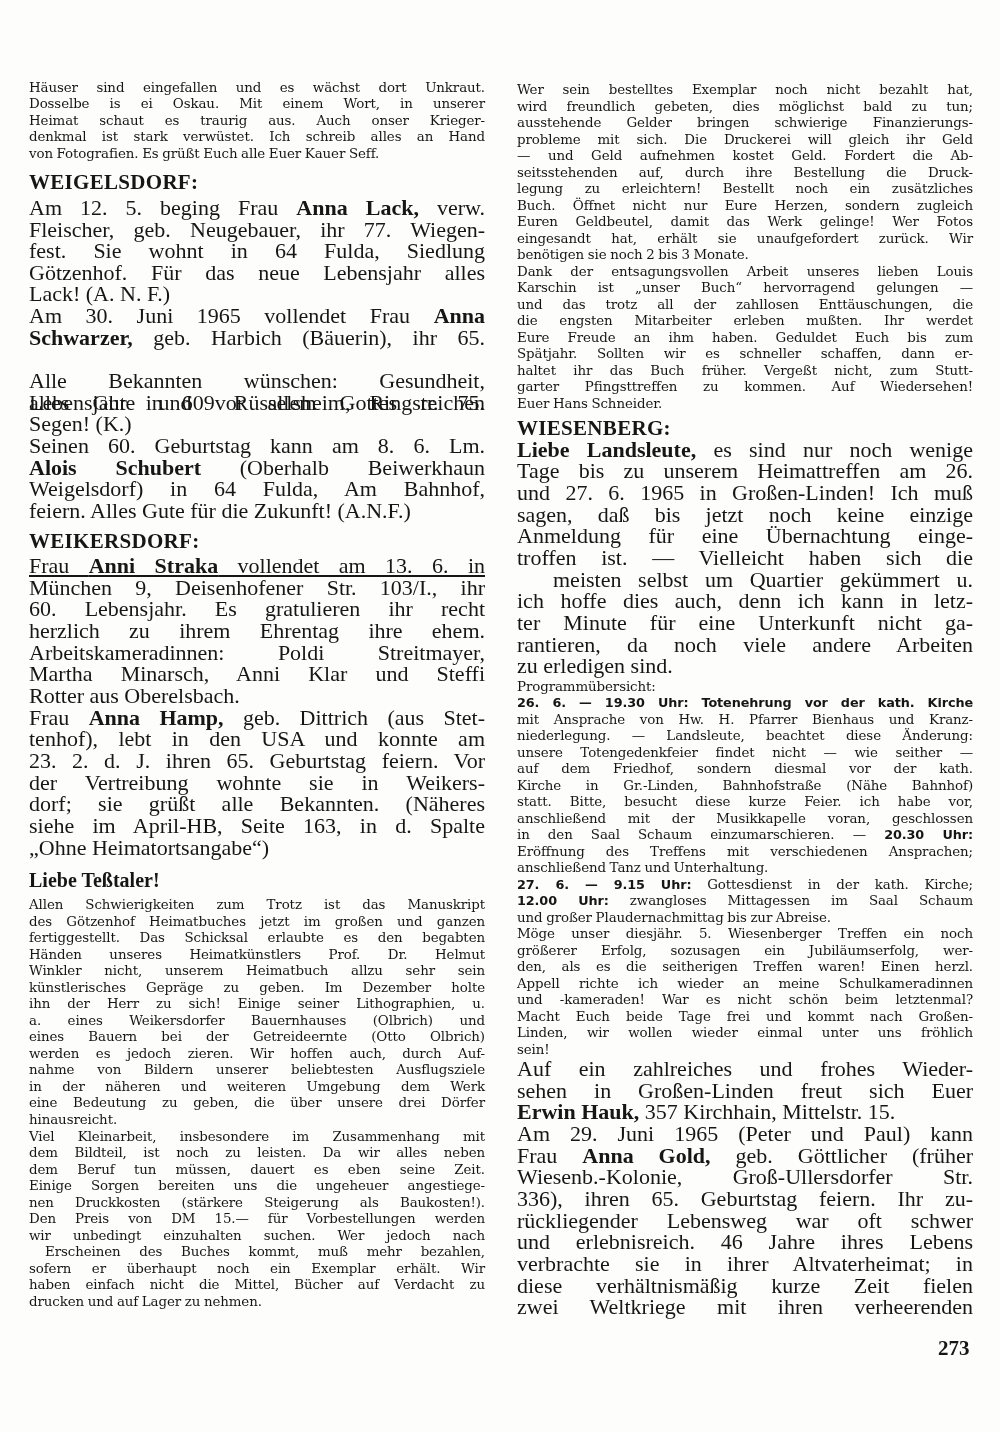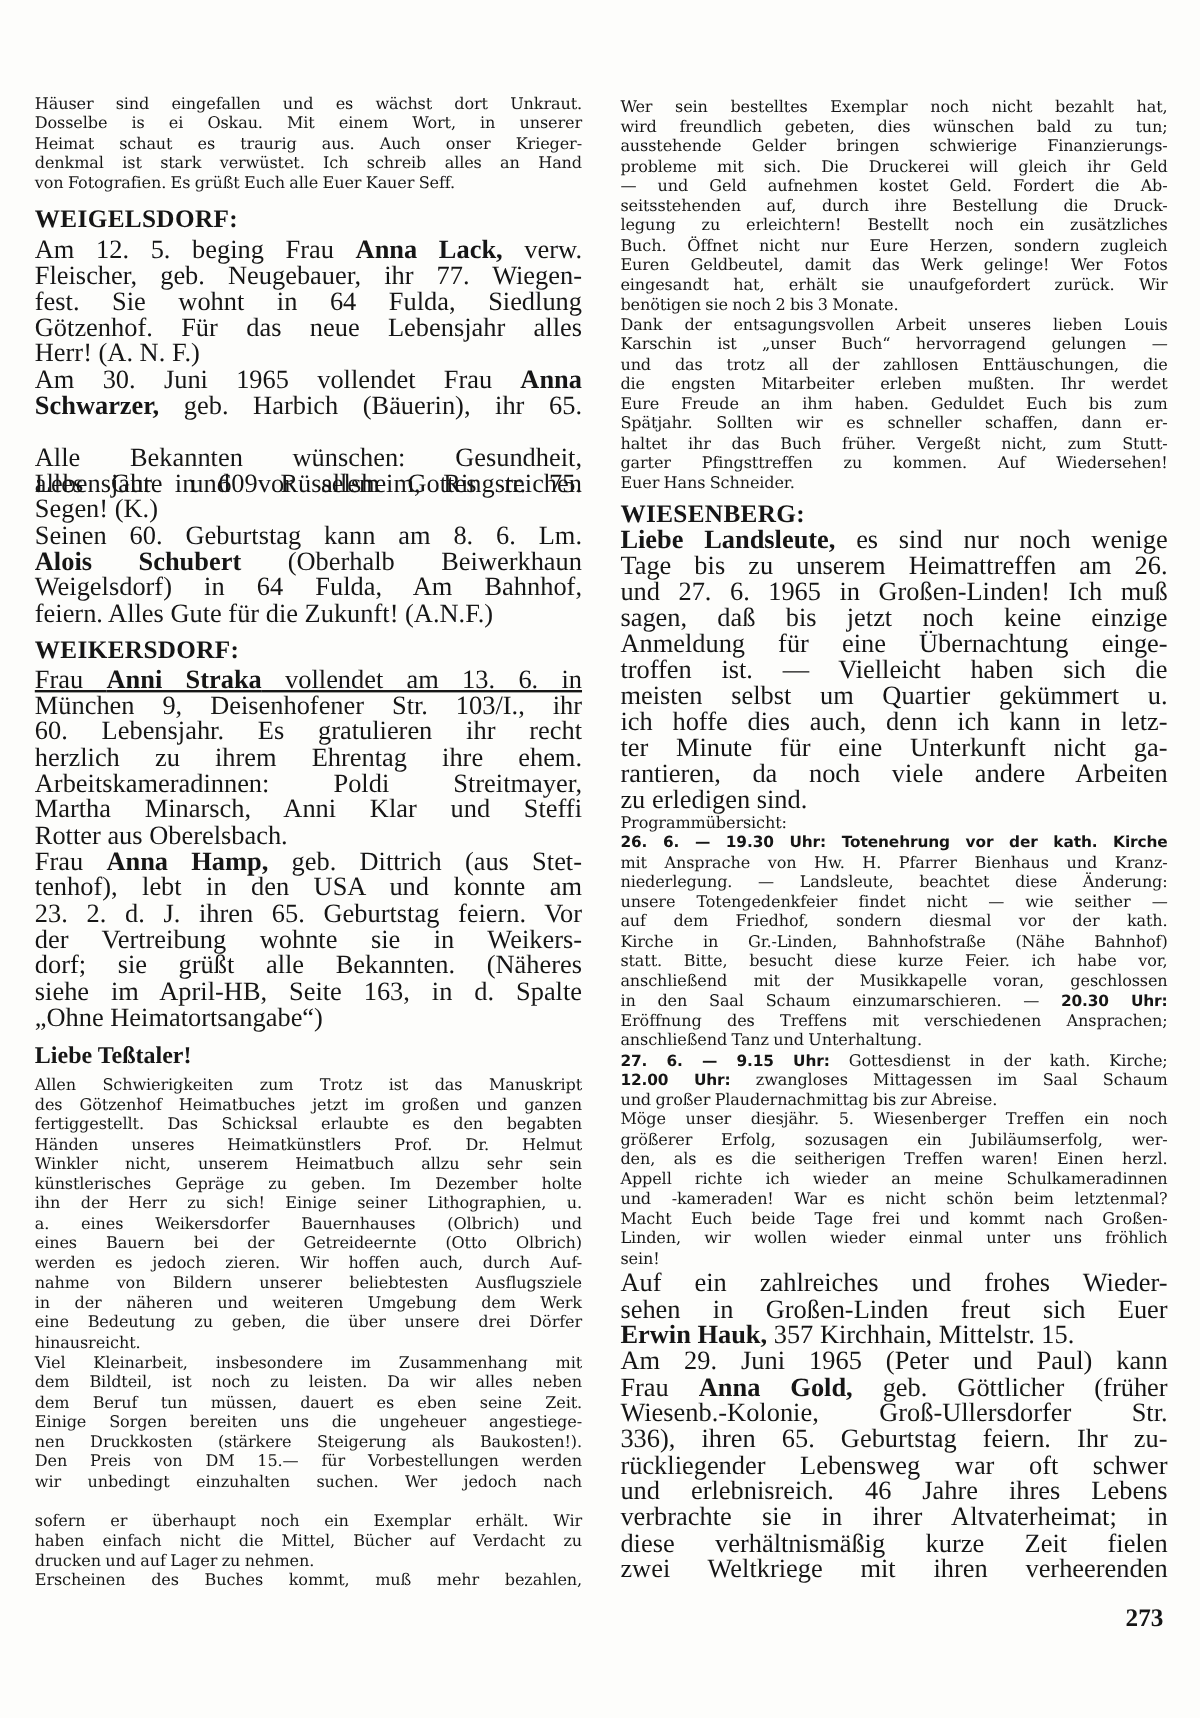--- a/index.html
+++ b/index.html
@@ -67,21 +67,21 @@
       <div class="line small" style="top: 80px;"><span>Häuser sind eingefallen und es wächst dort Unkraut.</span></div>
       <div class="line small" style="top: 96px;"><span>Dosselbe is ei Oskau. Mit einem Wort, in unserer</span></div>
       <div class="line small" style="top: 113px;"><span>Heimat schaut es traurig aus. Auch onser Krieger-</span></div>
       <div class="line small" style="top: 129px;"><span>denkmal ist stark verwüstet. Ich schreib alles an Hand</span></div>
       <div class="line small last" style="top: 146px;"><span>von Fotografien. Es grüßt Euch alle Euer Kauer Seff.</span></div>
       <div class="line head last" style="top: 170px;"><span class="b">WEIGELSDORF:</span></div>
       <div class="line large" style="top: 197px;"><span>Am 12. 5. beging Frau </span><span class="b">Anna Lack,</span><span> verw.</span></div>
       <div class="line large" style="top: 219px;"><span>Fleischer, geb. Neugebauer, ihr 77. Wiegen-</span></div>
       <div class="line large" style="top: 240px;"><span>fest. Sie wohnt in 64 Fulda, Siedlung</span></div>
       <div class="line large" style="top: 262px;"><span>Götzenhof. Für das neue Lebensjahr alles</span></div>
-      <div class="line large last" style="top: 283px;"><span>Herr! (A. N. F.)</span></div>
+      <div class="line large last" style="top: 283px;"><span>Lack! (A. N. F.)</span></div>
       <div class="line large" style="top: 305px;"><span>Am 30. Juni 1965 vollendet Frau </span><span class="b">Anna</span></div>
       <div class="line large" style="top: 327px;"><span class="b">Schwarzer,</span><span> geb. Harbich (Bäuerin), ihr 65.</span></div>
       <div class="line large" style="top: 348px; margin-top: 44px;"><span>Lebensjahr in 609 Rüsselsheim, Ringstr. 75.</span></div>
       <div class="line large" style="top: 370px;"><span>Alle Bekannten wünschen: Gesundheit,</span></div>
       <div class="line large" style="top: 392px;"><span>alles Gute und vor allem Gottes reichen</span></div>
       <div class="line large last" style="top: 413px;"><span>Segen! (K.)</span></div>
       <div class="line large" style="top: 435px;"><span>Seinen 60. Geburtstag kann am 8. 6. Lm.</span></div>
       <div class="line large" style="top: 457px;"><span class="b">Alois Schubert</span><span> (Oberhalb Beiwerkhaun</span></div>
       <div class="line large" style="top: 478px;"><span>Weigelsdorf) in 64 Fulda, Am Bahnhof,</span></div>
       <div class="line large last" style="top: 500px;"><span>feiern. Alles Gute für die Zukunft! (A.N.F.)</span></div>
@@ -115,28 +115,28 @@
       <div class="line small" style="top: 1079px;"><span>in der näheren und weiteren Umgebung dem Werk</span></div>
       <div class="line small" style="top: 1095px;"><span>eine Bedeutung zu geben, die über unsere drei Dörfer</span></div>
       <div class="line small last" style="top: 1112px;"><span>hinausreicht.</span></div>
       <div class="line small" style="top: 1129px;"><span>Viel Kleinarbeit, insbesondere im Zusammenhang mit</span></div>
       <div class="line small" style="top: 1145px;"><span>dem Bildteil, ist noch zu leisten. Da wir alles neben</span></div>
       <div class="line small" style="top: 1162px;"><span>dem Beruf tun müssen, dauert es eben seine Zeit.</span></div>
       <div class="line small" style="top: 1178px;"><span>Einige Sorgen bereiten uns die ungeheuer angestiege-</span></div>
       <div class="line small" style="top: 1195px;"><span>nen Druckkosten (stärkere Steigerung als Baukosten!).</span></div>
       <div class="line small" style="top: 1211px;"><span>Den Preis von DM 15.— für Vorbestellungen werden</span></div>
       <div class="line small" style="top: 1228px;"><span>wir unbedingt einzuhalten suchen. Wer jedoch nach</span></div>
-      <div class="line small" style="top: 1310px;"><span>Erscheinen des Buches kommt, muß mehr bezahlen,</span></div>
+      <div class="line small" style="top: 1244px; margin-left: 16px;"><span>Erscheinen des Buches kommt, muß mehr bezahlen,</span></div>
       <div class="line small" style="top: 1261px;"><span>sofern er überhaupt noch ein Exemplar erhält. Wir</span></div>
       <div class="line small" style="top: 1277px;"><span>haben einfach nicht die Mittel, Bücher auf Verdacht zu</span></div>
       <div class="line small last" style="top: 1294px;"><span>drucken und auf Lager zu nehmen.</span></div>
     </div>
   <div class="col" id="col-right">
       <div class="line small" style="top: 82px;"><span>Wer sein bestelltes Exemplar noch nicht bezahlt hat,</span></div>
-      <div class="line small" style="top: 99px;"><span>wird freundlich gebeten, dies wünschen bald zu tun;</span></div>
+      <div class="line small" style="top: 99px;"><span>wird freundlich gebeten, dies möglichst bald zu tun;</span></div>
       <div class="line small" style="top: 115px;"><span>ausstehende Gelder bringen schwierige Finanzierungs-</span></div>
       <div class="line small" style="top: 132px;"><span>probleme mit sich. Die Druckerei will gleich ihr Geld</span></div>
       <div class="line small" style="top: 148px;"><span>— und Geld aufnehmen kostet Geld. Fordert die Ab-</span></div>
       <div class="line small" style="top: 165px;"><span>seitsstehenden auf, durch ihre Bestellung die Druck-</span></div>
       <div class="line small" style="top: 181px;"><span>legung zu erleichtern! Bestellt noch ein zusätzliches</span></div>
       <div class="line small" style="top: 198px;"><span>Buch. Öffnet nicht nur Eure Herzen, sondern zugleich</span></div>
       <div class="line small" style="top: 214px;"><span>Euren Geldbeutel, damit das Werk gelinge! Wer Fotos</span></div>
       <div class="line small" style="top: 231px;"><span>eingesandt hat, erhält sie unaufgefordert zurück. Wir</span></div>
       <div class="line small last" style="top: 247px;"><span>benötigen sie noch 2 bis 3 Monate.</span></div>
       <div class="line small" style="top: 264px;"><span>Dank der entsagungsvollen Arbeit unseres lieben Louis</span></div>
@@ -148,21 +148,21 @@
       <div class="line small" style="top: 363px;"><span>haltet ihr das Buch früher. Vergeßt nicht, zum Stutt-</span></div>
       <div class="line small" style="top: 379px;"><span>garter Pfingsttreffen zu kommen. Auf Wiedersehen!</span></div>
       <div class="line small last" style="top: 396px;"><span>Euer Hans Schneider.</span></div>
       <div class="line head last" style="top: 416px;"><span class="b">WIESENBERG:</span></div>
       <div class="line large" style="top: 439px;"><span class="b">Liebe Landsleute,</span><span> es sind nur noch wenige</span></div>
       <div class="line large" style="top: 460px;"><span>Tage bis zu unserem Heimattreffen am 26.</span></div>
       <div class="line large" style="top: 482px;"><span>und 27. 6. 1965 in Großen-Linden! Ich muß</span></div>
       <div class="line large" style="top: 504px;"><span>sagen, daß bis jetzt noch keine einzige</span></div>
       <div class="line large" style="top: 525px;"><span>Anmeldung für eine Übernachtung einge-</span></div>
       <div class="line large" style="top: 547px;"><span>troffen ist. — Vielleicht haben sich die</span></div>
-      <div class="line large" style="top: 569px;"><span>meisten selbst um Quartier gekümmert u.</span></div>
+      <div class="line large" style="top: 569px; margin-left: 36px;"><span>meisten selbst um Quartier gekümmert u.</span></div>
       <div class="line large" style="top: 590px;"><span>ich hoffe dies auch, denn ich kann in letz-</span></div>
       <div class="line large" style="top: 612px;"><span>ter Minute für eine Unterkunft nicht ga-</span></div>
       <div class="line large" style="top: 634px;"><span>rantieren, da noch viele andere Arbeiten</span></div>
       <div class="line large last" style="top: 655px;"><span>zu erledigen sind.</span></div>
       <div class="line small last" style="top: 679px;"><span>Programmübersicht:</span></div>
       <div class="line small" style="top: 695px;"><span class="b">26. 6. — 19.30 Uhr: Totenehrung vor der kath. Kirche</span></div>
       <div class="line small" style="top: 712px;"><span>mit Ansprache von Hw. H. Pfarrer Bienhaus und Kranz-</span></div>
       <div class="line small" style="top: 728px;"><span>niederlegung. — Landsleute, beachtet diese Änderung:</span></div>
       <div class="line small" style="top: 745px;"><span>unsere Totengedenkfeier findet nicht — wie seither —</span></div>
       <div class="line small" style="top: 761px;"><span>auf dem Friedhof, sondern diesmal vor der kath.</span></div>

